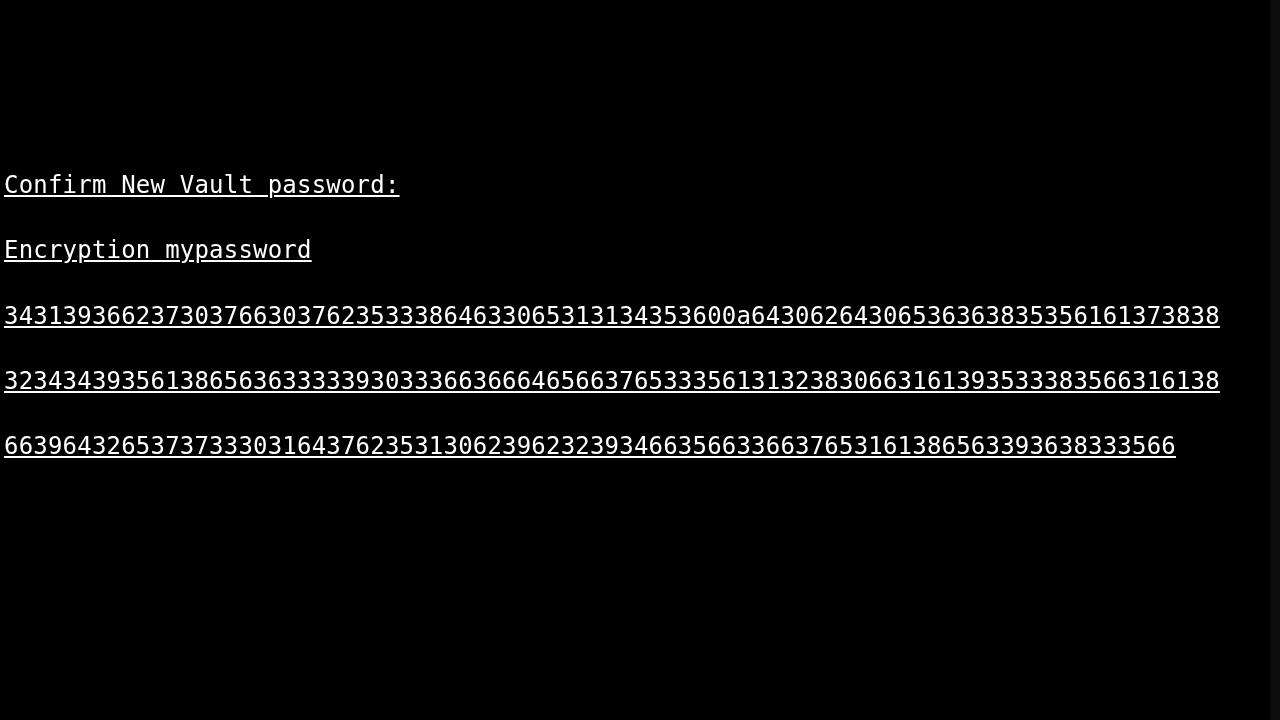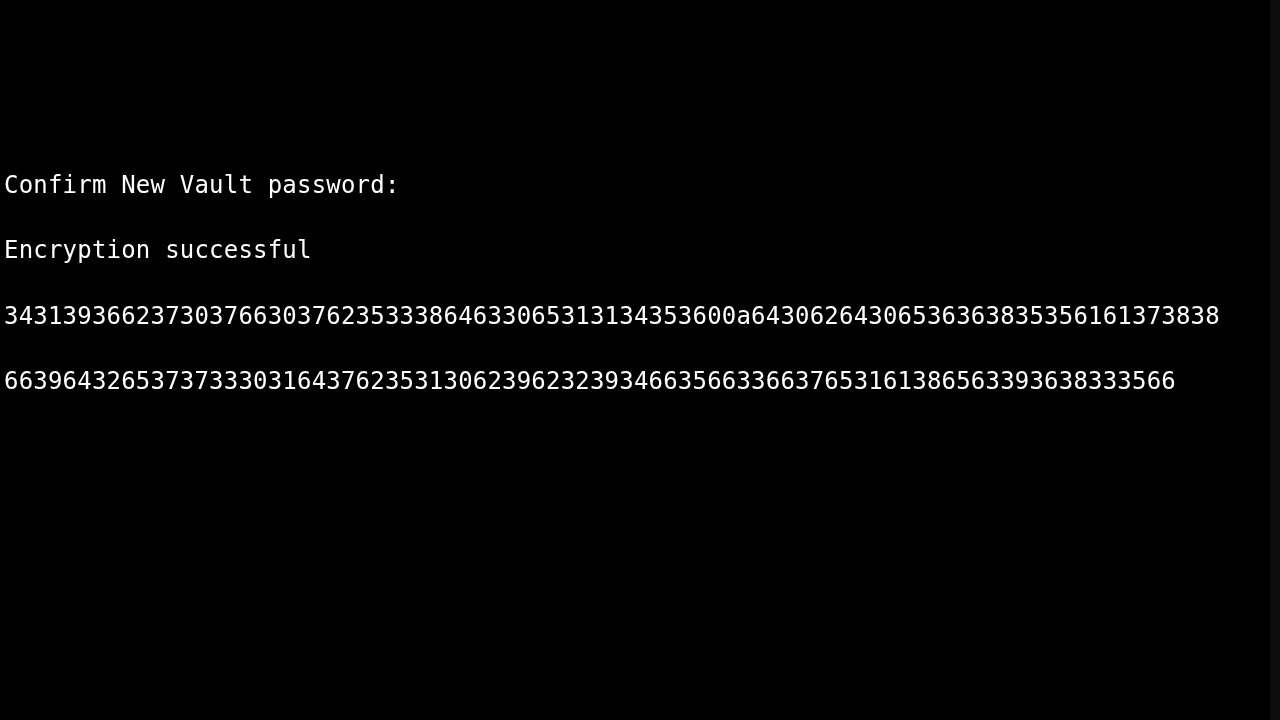--- a/index.html
+++ b/index.html
@@ -18,39 +18,41 @@
       height: 720px;
       overflow: hidden;
       white-space: pre;
       letter-spacing: 0.2px;
     }
     .terminal {
       width: 100%;
     }
     .line {
       display: block;
+      text-decoration: underline;
     }
     .scrollbar {
       position: absolute;
       right: 0;
       top: 0;
       width: 10px;
       height: 100%;
       background: #0c0c0c;
     }
   </style>
 </head>
 <body>
 
 
 
 <div class="terminal">
 <span class="line">Confirm New Vault password:</span>
-<span class="line">Encryption successful</span>
+<span class="line">Encryption mypassword</span>
 <span class="line">34313936623730376630376235333864633065313134353600a64306264306536363835356161373838</span>
+<span class="line">32343439356138656363333393033366366646566376533356131323830663161393533383566316138</span>
 <span class="line">66396432653737333031643762353130623962323934663566336637653161386563393638333566</span>
 
 
 
 
 
 
 
 
 

